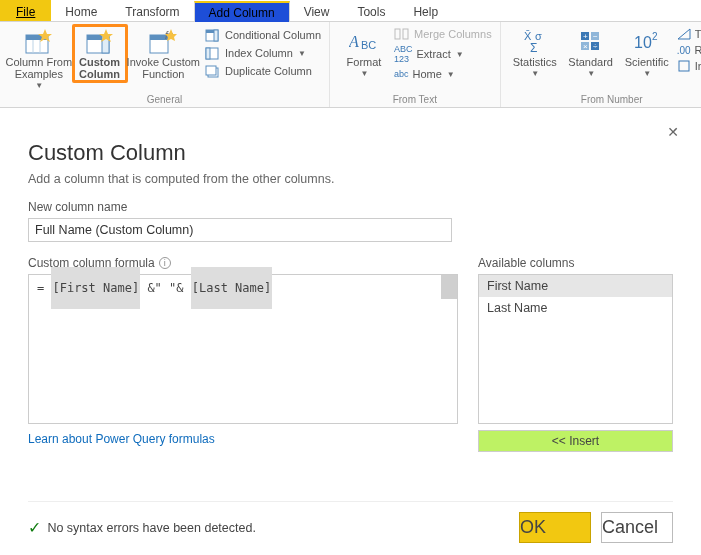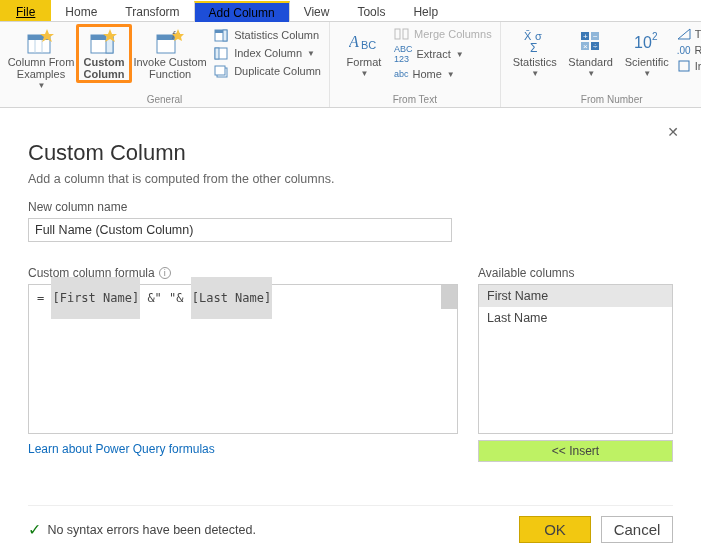--- a/index.html
+++ b/index.html
@@ -104,21 +104,21 @@
     font-weight: 400;
     margin: 22px 0 6px;
   }
   .dlg-sub { font-size: 12.5px; color: #666; margin-bottom: 14px; }
   .close { position: absolute; right: 18px; top: 12px; font-size: 14px; color: #666; padding:4px; }
   .lbl { font-size: 12px; color: #555; margin: 4px 0; display:flex; align-items:center; gap:4px;}
   .input {
     width: 424px; height: 24px; border: 1px solid #ccc;
     padding: 2px 6px; font-size: 12.5px; color: #333;
   }
-  .formula-row { display:flex; gap: 20px; margin-top: 20px;}
+  .formula-row { display:flex; gap: 20px; margin-top: 10px;}
   .col-left { width: 430px; }
   .col-right { flex:1; }
   .formula-box {
     width: 430px; height: 150px; border: 1px solid #ccc;
     padding: 6px 8px; font-family: Consolas, monospace; font-size: 12px;
     position: relative; white-space: pre;
   }
   .formula-box .scroll { position:absolute; right:0; top:0; width:16px; height:24px; background:#cfcfcf; }
   .hl { background: #ddd; padding: 14px 1px; }
   .avail-list {
@@ -131,21 +131,21 @@
     text-align:center; padding: 3px 0; margin-top: 6px; font-size:12px;
   }
   .link { color: #0f6cbd; font-size: 12px; margin-top: 8px; display:inline-block;}
   .footer {
     position: absolute; bottom: 12px; left: 28px; right: 28px;
     display: flex; align-items: center; justify-content: space-between;
     border-top: 1px solid #eee; padding-top: 10px;
   }
   .status { display:flex; align-items:center; gap:6px; color:#444; font-size:12.5px;}
   .btns { display:flex; gap:10px; }
-  .btn { min-width: 72px; text-align:center; padding:4px 0; border:1px solid #bbb; background:#fff; font-size:15px;}
+  .btn { min-width: 72px; text-align:left; padding:4px 0; border:1px solid #bbb; background:#fff; font-size:18px;}
   .btn.primary { background:#f2c811; border-color:#c9a300; }
   .info-circle {
     display:inline-flex; width:12px; height:12px; border:1px solid #999; border-radius:50%;
     align-items:center; justify-content:center; font-size:9px; color:#888;
   }
   .check {
     color: #107c10; font-size: 16px; line-height: 12px;
   }
   .caret { font-size:8px; color:#666; margin-left:1px;}
   svg { display:block; }
@@ -207,21 +207,21 @@
       </div>
       <div class="vstack" style="margin-left:4px">
         <div class="smallbtn">
           <span>
               <svg width="16" height="14">
                 <rect x="1" y="2" width="12" height="11" fill="#fff" stroke="#5c8fbf"></rect>
                 <rect x="1" y="2" width="12" height="3" fill="#5c8fbf"></rect>
                 <rect x="9" y="2" width="4" height="11" fill="#e0edf7" stroke="#5c8fbf"></rect>
               </svg>
             </span>
-          <span>Statistics Column</span>
+          <span>Conditional Column</span>
         </div>
         <div class="smallbtn">
           <span>
               <svg width="16" height="14">
                 <rect x="1" y="2" width="12" height="11" fill="#fff" stroke="#5c8fbf"></rect>
                 <rect x="1" y="2" width="4" height="11" fill="#e0edf7" stroke="#5c8fbf"></rect>
               </svg>
             </span>
           <span>Index Column</span>
           <span class="caret">▼</span>

